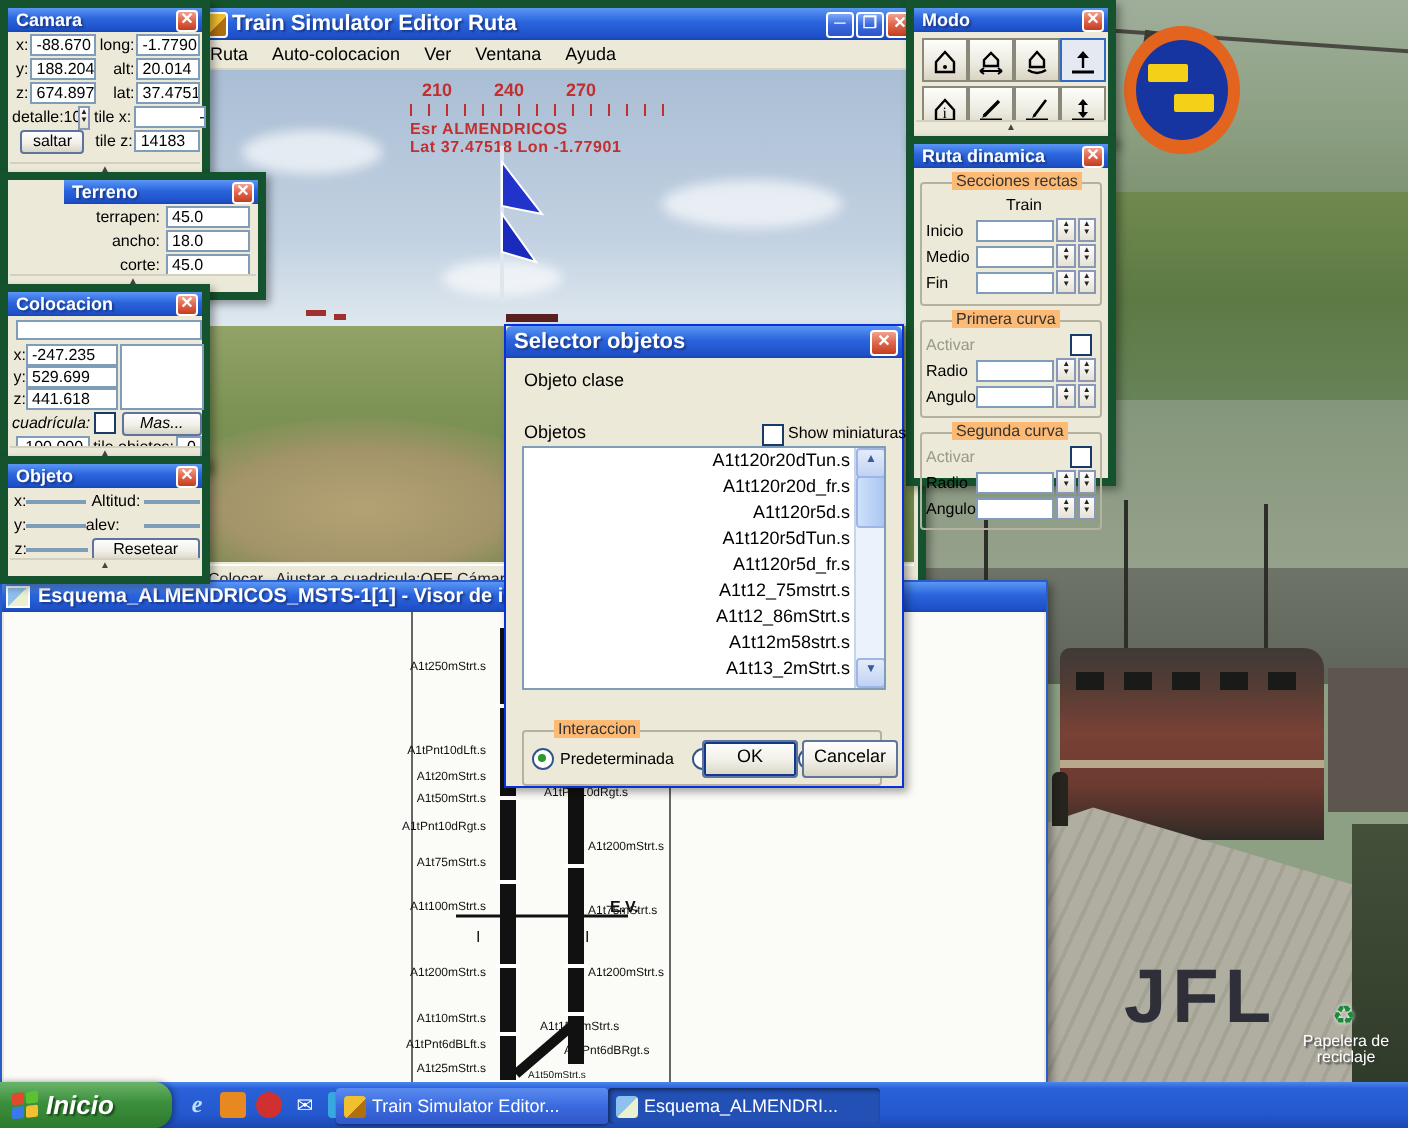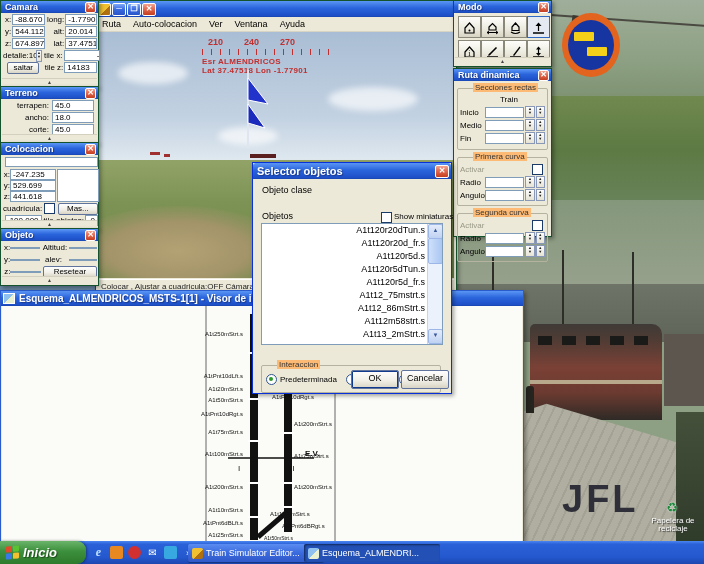--- a/index.html
+++ b/index.html
@@ -1,21 +1,21 @@
 <!DOCTYPE html>
 <html><head>
 <meta charset="utf-8">
 <style>
   html,body{margin:0;padding:0;}
   .screen{position:relative;width:704px;height:564px;overflow:hidden;background:#6a89a5;
     font-family:"Liberation Sans",sans-serif;font-size:9px;color:#000;}
   .abs{position:absolute;}
 
   
-  .win{position:absolute;background:#ece9d8;border:1px solid #14532d;box-shadow:2px 2px 4px rgba(0,0,0,.35);}
+  .win{position:absolute;background:#ece9d8;border:4px solid #14532d;box-shadow:2px 2px 4px rgba(0,0,0,.35);}
   .tb{position:relative;background:linear-gradient(180deg,#5a96f5 0%,#2a64dc 45%,#1e50c8 90%,#1845ae 100%);
       color:#fff;font-weight:bold;display:flex;align-items:center;padding:0 2px;overflow:hidden;}
   .tb-big{height:16px;font-size:11px;border-radius:3px 3px 0 0;}
   .tb-mid{height:15px;font-size:10px;}
   .tb-sm{height:12px;font-size:9px;}
   .tbt{white-space:nowrap;overflow:hidden;text-overflow:clip;flex:1;padding-left:2px;text-shadow:1px 1px 1px #1a3a8a;}
   .wbtn{width:12px;height:11px;margin-left:1px;border:1px solid #fff;border-radius:2px;color:#fff;
         font-size:8px;line-height:9px;text-align:center;flex:none;
         background:linear-gradient(180deg,#7da8f8,#3a6ae0 50%,#2a55c8);}
   .wbtn.red{background:linear-gradient(180deg,#f2a390,#e16a50 45%,#c43d1f);}
@@ -163,20 +163,21 @@
         <div class="logo-rect" style="left:19px;top:27px;width:20px;height:9px;"></div>
       </div>
     </div>
     <div class="abs" style="left:214px;top:500px;width:16px;height:16px;font-size:13px;line-height:16px;text-align:center;color:#1c8a3c;text-shadow:0 0 2px #fff;">♻</div>
     <div class="bin-label">Papelera de reciclaje</div>
   </div>
 
   <div class="win editor">
     <div class="tb tb-big">
       <span class="abs" style="position:static;width:11px;height:11px;background:linear-gradient(135deg,#f0c030 55%,#b07010 55%);border:1px solid #fff;border-radius:2px;flex:none;"></span>
+      <span class="tbt">Train Simulator Editor Ruta</span>
       <span class="wbtn">─</span>
       <span class="wbtn">❐</span>
       <span class="wbtn red">✕</span>
     </div>
     <div class="menubar">
       <span>Ruta</span>
       <span>Auto-colocacion</span>
       <span>Ver</span>
       <span>Ventana</span>
       <span>Ayuda</span>
@@ -259,21 +260,21 @@
       <span class="wbtn red" style="width:9px;height:9px;line-height:7px;">✕</span>
     </div>
     <div class="prow">
       <span class="lbl" style="width:9px;">x:</span>
       <span class="fld" style="width:29px;margin-left:1px;">-88.670</span>
       <span class="lbl" style="width:21px;">long:</span>
       <span class="fld" style="width:28px;margin-left:1px;">-1.77901</span>
     </div>
     <div class="prow">
       <span class="lbl" style="width:9px;">y:</span>
-      <span class="fld" style="width:29px;margin-left:1px;">544.112</span>
+      <span class="fld" style="width:29px;margin-left:1px;">188.204</span>
       <span class="lbl" style="width:21px;">alt:</span>
       <span class="fld" style="width:28px;margin-left:1px;">20.014</span>
     </div>
     <div class="prow">
       <span class="lbl" style="width:9px;">z:</span>
       <span class="fld" style="width:29px;margin-left:1px;">674.897</span>
       <span class="lbl" style="width:21px;">lat:</span>
       <span class="fld" style="width:28px;margin-left:1px;">37.47518</span>
     </div>
     <div class="prow">
@@ -283,21 +284,21 @@
       <span class="fld" style="width:28px;margin-left:1px;padding-left:32px;">-6352</span>
     </div>
     <div class="prow">
       <span class="btn" style="width:32px;height:10px;line-height:9px;margin-left:4px;">saltar</span>
       <span class="lbl" style="width:23px;margin-left:2px;">tile z:</span>
       <span class="fld" style="width:28px;margin-left:1px;">14183</span>
     </div>
     <div class="collapse">▲</div>
   </div>
 
-  <div class="win tool" style="top:86px;height:56px;">
+  <div class="win tool" style="top:86px;height:56px;padding-left:28px;">
     <div class="tb tb-sm">
       <span class="tbt">Terreno</span>
       <span class="wbtn red" style="width:9px;height:9px;line-height:7px;">✕</span>
     </div>
     <div class="prow">
       <span class="lbl" style="width:46px;">terrapen:</span>
       <span class="fld" style="width:36px;margin-left:3px;">45.0</span>
     </div>
     <div class="prow">
       <span class="lbl" style="width:46px;">ancho:</span>
@@ -322,21 +323,21 @@
       <span class="fld" style="width:40px;">-247.235</span>
     </div>
     <div class="prow" style="position:absolute;left:0;top:36px;width:55px;">
       <span class="lbl" style="width:7px;">y:</span>
       <span class="fld" style="width:40px;">529.699</span>
     </div>
     <div class="prow" style="position:absolute;left:0;top:47px;width:55px;">
       <span class="lbl" style="width:7px;">z:</span>
       <span class="fld" style="width:40px;">441.618</span>
     </div>
-    <div class="prow" style="position:absolute;left:0;top:59px;width:95px;">
+    <div class="prow" style="position:absolute;left:0;top:59px;width:95px;font-style:italic;">
       <span class="lbl" style="width:40px;text-align:right;">cuadrícula:</span>
       <span class="chk" style="margin-left:2px;"></span>
       <span class="btn" style="width:40px;height:10px;line-height:9px;margin-left:3px;">Mas...</span>
     </div>
     <div class="prow" style="position:absolute;left:0;top:71px;width:95px;">
       <span class="fld" style="width:37px;margin-left:2px;text-align:right;">100.000</span>
       <span class="lbl" style="width:40px;text-align:right;margin-left:2px;">tile objetos:</span>
       <span class="fld" style="width:9px;margin-left:1px;text-align:right;">0</span>
     </div>
     <div class="collapse">▲</div>
@@ -349,21 +350,21 @@
     </div>
     <div class="prow">
       <span class="lbl" style="width:8px;">x:</span>
       <span class="fld" style="width:26px;"></span>
       <span class="lbl" style="width:30px;text-align:right;">Altitud:</span>
       <span class="fld" style="width:24px;margin-left:2px;"></span>
     </div>
     <div class="prow">
       <span class="lbl" style="width:8px;">y:</span>
       <span class="fld" style="width:26px;"></span>
-      <span class="lbl" style="width:30px;text-align:center;">alev:</span>
+      <span class="lbl" style="width:30px;text-align:left;">alev:</span>
       <span class="fld" style="width:24px;margin-left:2px;"></span>
     </div>
     <div class="prow">
       <span class="lbl" style="width:8px;">z:</span>
       <span class="fld" style="width:26px;"></span>
       <span class="btn" style="width:56px;height:10px;line-height:9px;margin-left:2px;">Resetear rotacion</span>
     </div>
     <div class="collapse">▲</div>
   </div>
 
@@ -550,21 +551,21 @@
       <span>Inicio</span>
     </div>
     <div class="ql">
       <span class="qicon" style="color:#bfe0ff;font-weight:bold;font-style:italic;font-family:'Liberation Serif',serif;font-size:12px;">e</span>
       <span class="qicon" style="background:#e88820;"></span>
       <span class="qicon" style="background:#d03030;border-radius:50%;"></span>
       <span class="qicon">✉</span>
       <span class="qicon" style="background:#38a8e0;"></span>
       <span class="qicon" style="font-size:9px;">»</span>
     </div>
-    <div class="taskbtn" style="left:188px;">
+    <div class="taskbtn" style="left:168px;">
       <span class="tbicon" style="background:linear-gradient(135deg,#f0c030 55%,#b07010 55%);"></span>
       <span>Train Simulator Editor...</span>
     </div>
     <div class="taskbtn active" style="left:304px;">
       <span class="tbicon" style="background:linear-gradient(135deg,#8ec0f0 50%,#e8f2d0 50%);"></span>
       <span>Esquema_ALMENDRI...</span>
     </div>
   </div>
 
 </div>

